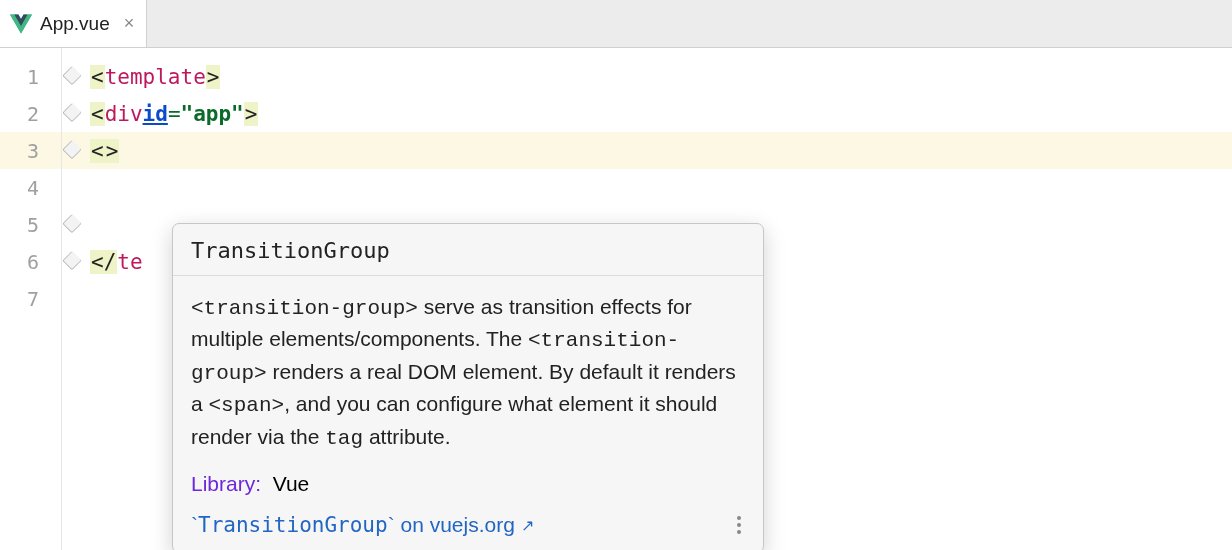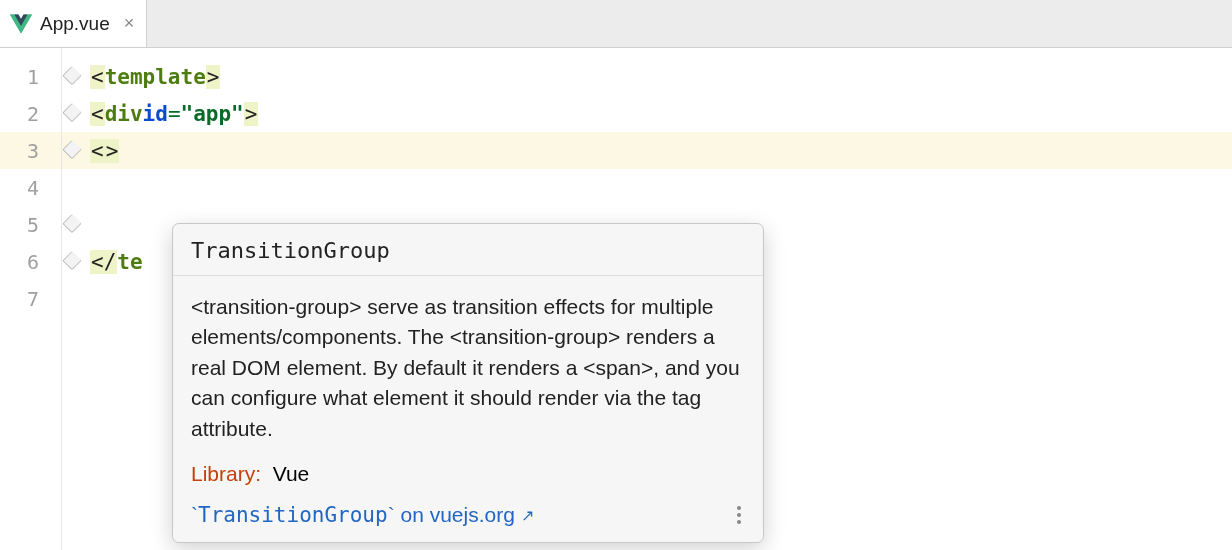--- a/index.html
+++ b/index.html
@@ -95,22 +95,22 @@
     height: 37px;
     display: flex;
     align-items: center;
     padding-left: 8px;
     white-space: pre;
   }
   .code-line.hl {
     background: #fdf8e3;
   }
   .tok-bracket { color: #222; background: #eef3c8; padding: 0 1px; }
-  .tok-tag { color: #4d7c0f; font-weight: 700; }
-  .tok-attr { color: #0a4bcc; font-weight: 700; }
+  .tok-tag { color: #be185d; font-weight: 400; }
+  .tok-attr { color: #0a4bcc; font-weight: 700; text-decoration: underline; }
   .tok-eq { color: #0a6b28; }
   .tok-str { color: #0a6b28; font-weight: 700; }
   
   .popup {
     position: absolute;
     left: 172px;
     top: 175px;
     width: 592px;
     background: #f6f6f6;
     border: 1px solid #c7c7c7;
@@ -124,26 +124,26 @@
     font-size: 22px;
     font-family: "Menlo", "Consolas", monospace;
     color: #222;
   }
   .popup-body {
     padding: 16px 18px 12px;
     font-size: 21px;
     color: #222;
     line-height: 1.45;
   }
-  .popup .mono { font-family: Liberation Sans, sans-serif; }
+  .popup .mono { font-family: Liberation Mono, monospace; }
   .popup-lib {
     padding: 6px 18px 10px;
     font-size: 21px;
   }
-  .popup-lib .libk { color: #c2410c; }
+  .popup-lib .libk { color: #6d28d9; }
   .popup-link-row {
     padding: 6px 18px 14px;
     display: flex;
     align-items: center;
     justify-content: space-between;
   }
   .popup-link {
     color: #2266c3;
     font-size: 21px;
     display: flex;

